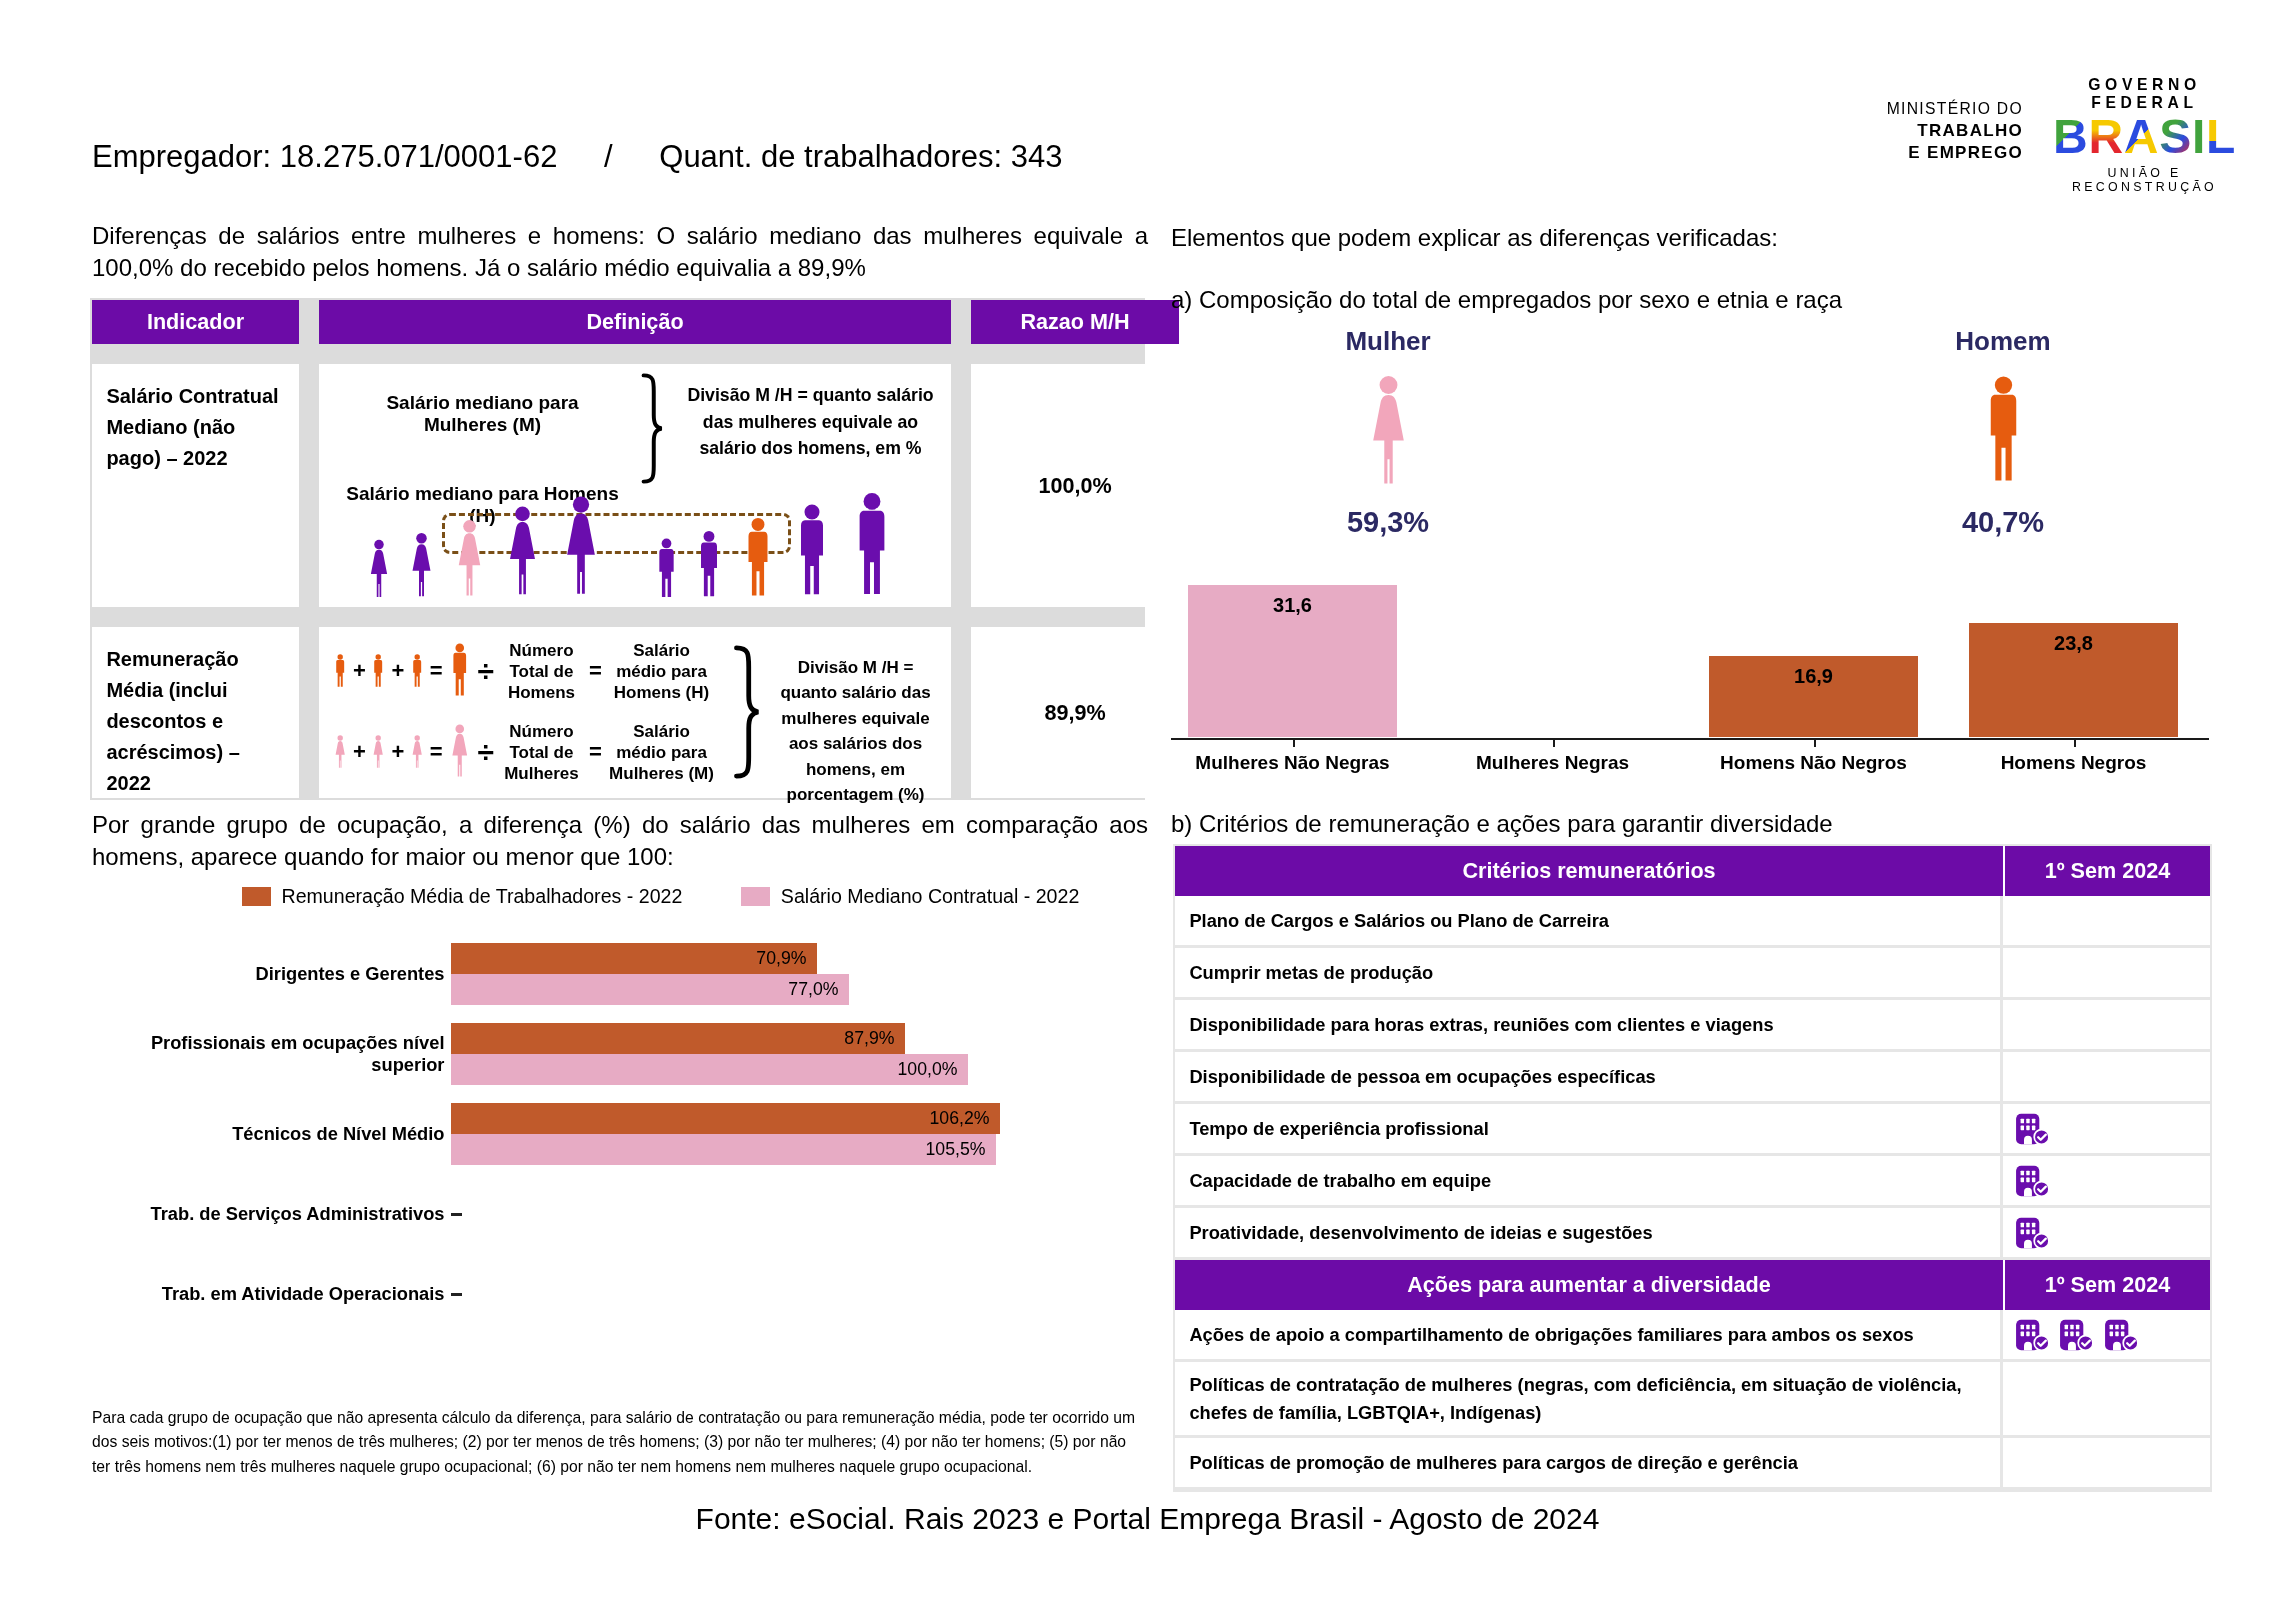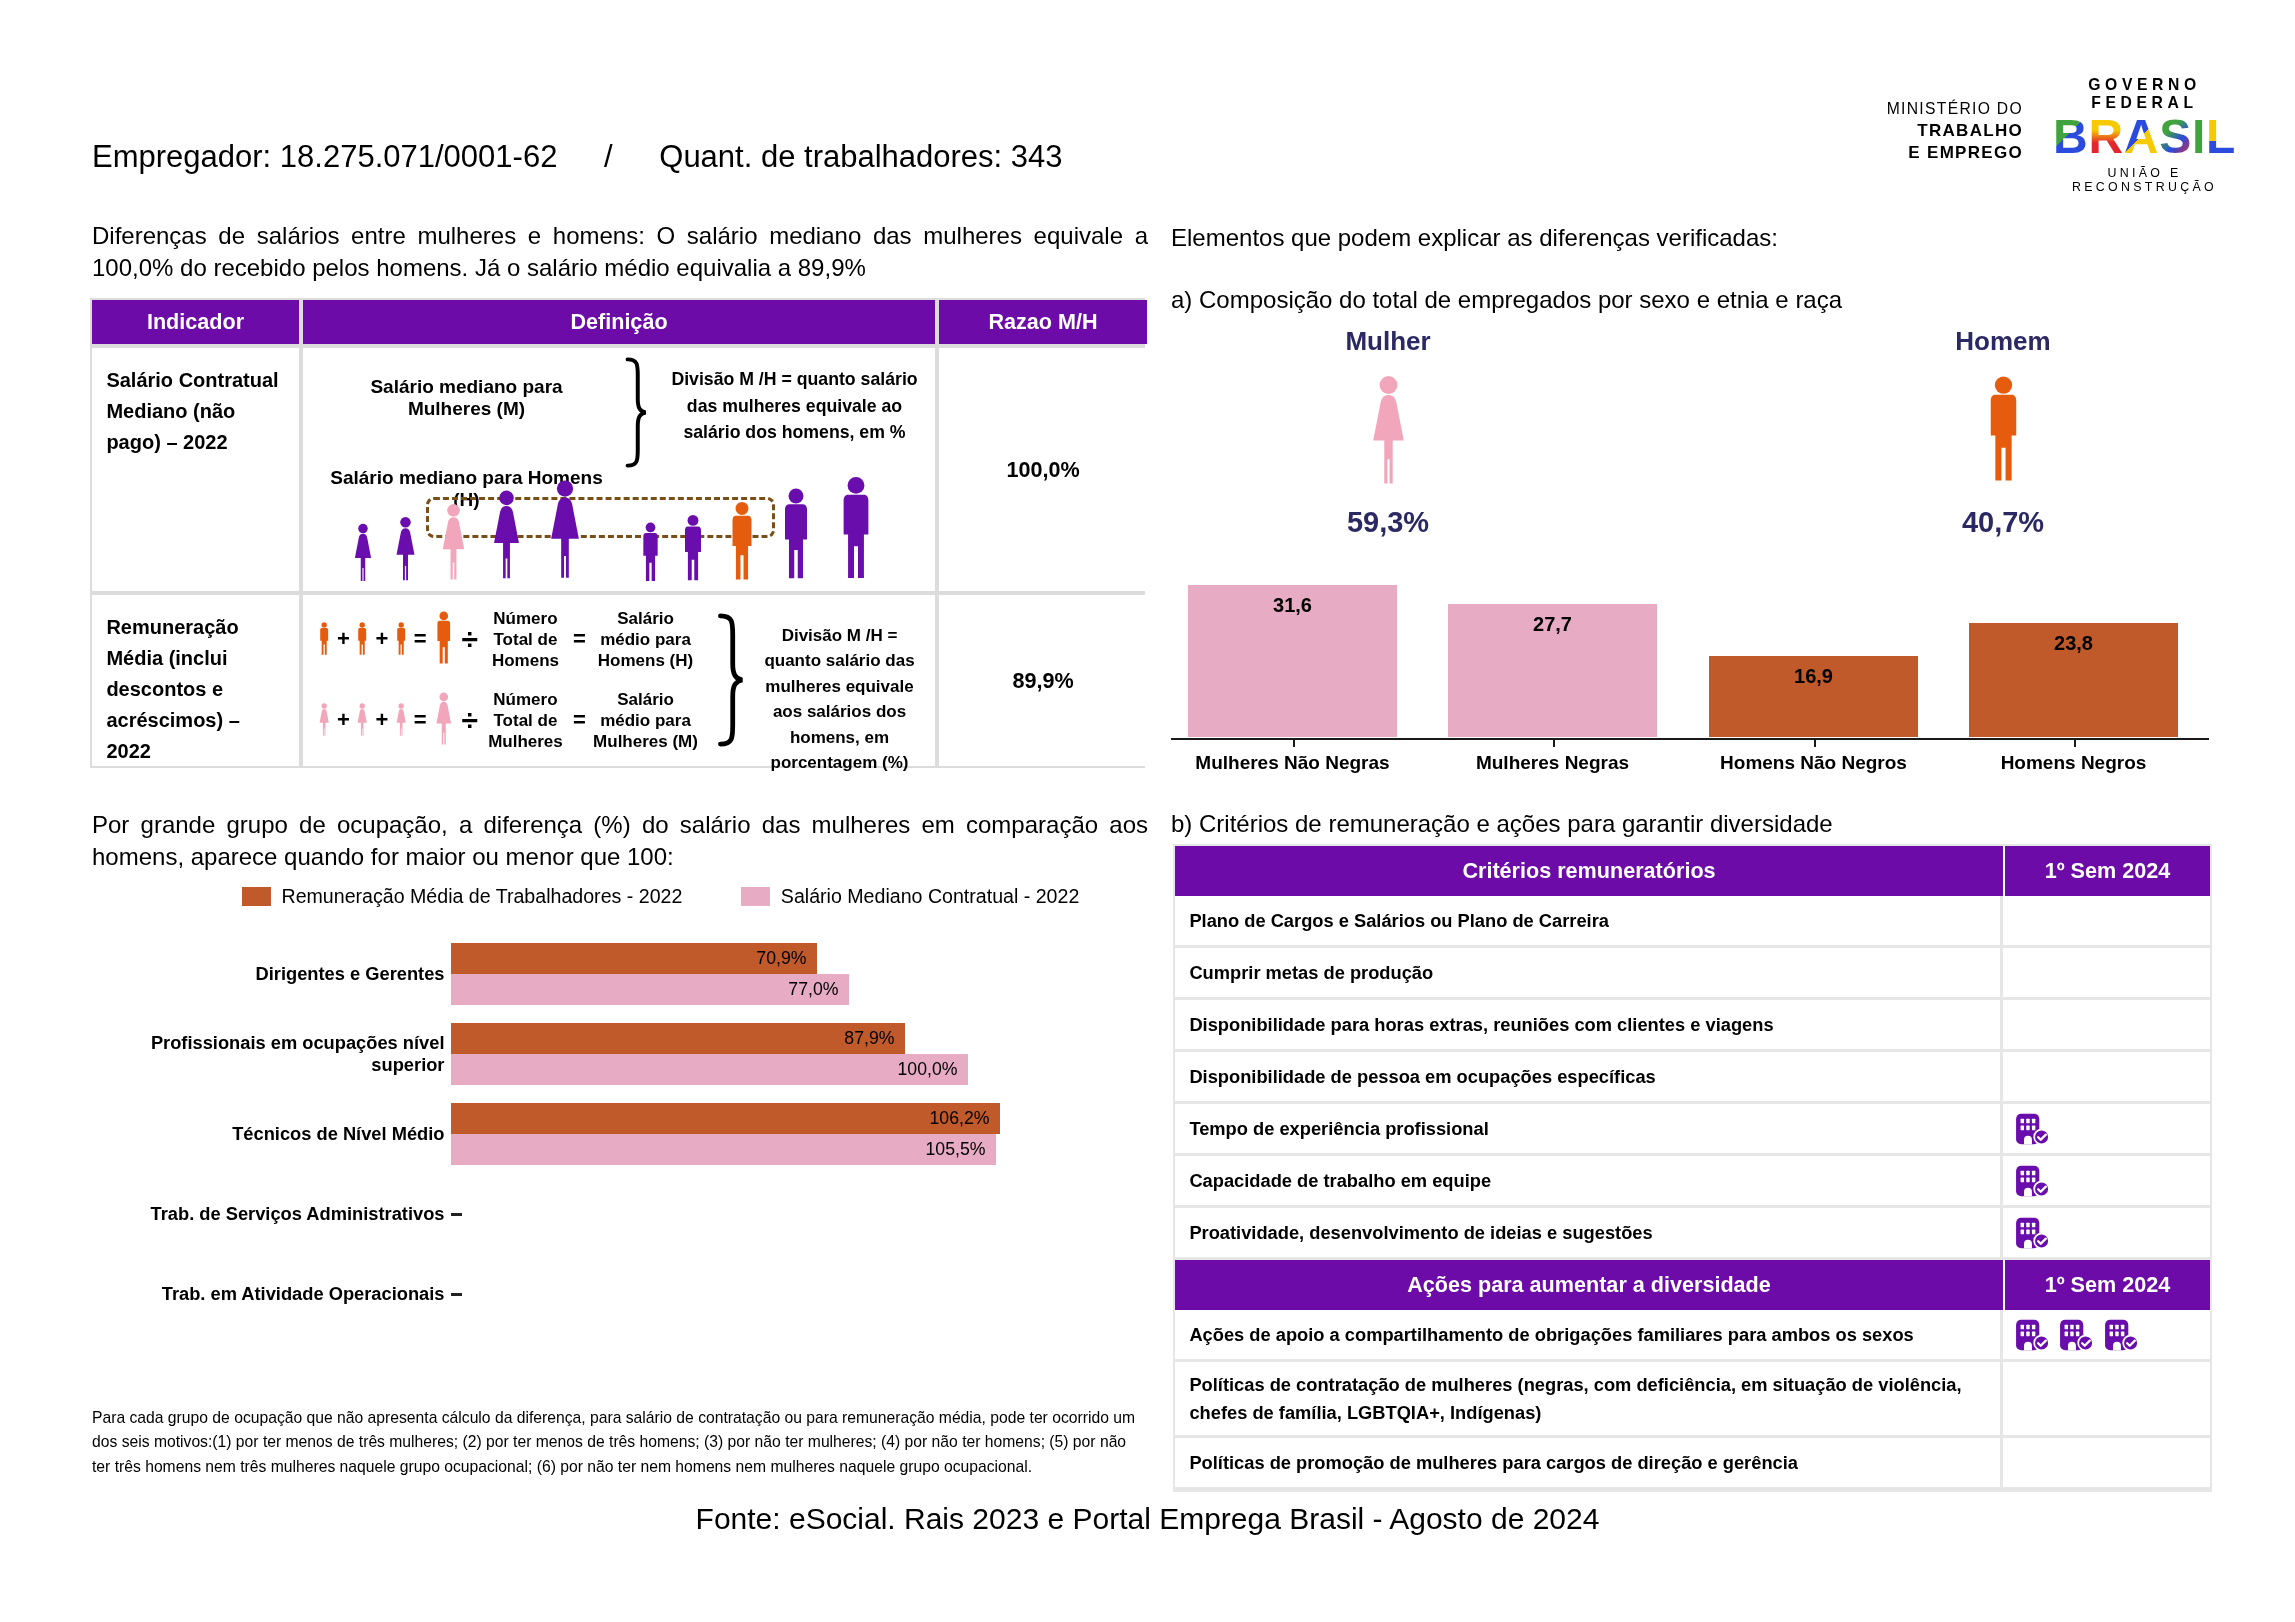--- a/index.html
+++ b/index.html
@@ -22,21 +22,21 @@
   .bl1{background:linear-gradient(180deg,#F6C900 38%,#E3262E 62%);}
   .bl2{background:linear-gradient(135deg,#2B4BDF 50%,#F6C900 50%);}
   .bl3{background:linear-gradient(135deg,#41A33D 35%,#2B4BDF 60%,#E3262E 90%);}
   .bl4{background:#41A33D;}
   .bl5{background:linear-gradient(180deg,#F6C900 58%,#2B4BDF 58%);}
   .gov-bottom{font-size:12.4px;letter-spacing:3.3px;margin-top:3.9px;}
 
   
   .intro{left:92px;top:220px;width:1056px;font-size:24px;line-height:1.33;text-align:justify;}
   .t1{left:90px;top:298px;display:grid;grid-template-columns:207px 632px 208px;
-      grid-template-rows:44px 243px 171px;gap:4px;background:var(--tline);
+      grid-template-rows:44px 243px 171px;gap:20px;background:var(--tline);
       border:2px solid var(--tline);width:1051px;}
   .t1 >div{background:#fff;}
   .th{background:var(--purple) !important;color:#fff;font-weight:bold;font-size:21.6px;
       display:flex;align-items:center;justify-content:center;}
   .ind{font-weight:bold;font-size:20px;line-height:1.55;padding:17px 14.4px;}
   .ratio{display:flex;align-items:center;justify-content:center;font-weight:bold;font-size:21.6px;}
   .defcell{position:relative;}
   .d1-lab1{left:26px;top:27.5px;width:275px;text-align:center;font-weight:bold;font-size:19px;}
   .d1-lab2{left:26px;top:119px;width:275px;text-align:center;font-weight:bold;font-size:19px;}
   .d1-brace{left:318px;top:7.9px;height:113px;width:29px;color:#000;}
@@ -347,23 +347,20 @@
     <div class="g-pct">40,7%</div>
   </div>
 
   <div class="abs" id="vbar-bars">
     <div class="vaxis"></div>
   <div class="vbar" style="left: 17px; width: 209px; height: 152px; background: rgb(231, 171, 196);">
         <div class="vbar-val">31,6</div>
       </div>
       <div class="vtick" style="left: 122px;"></div>
       <div class="vcat" style="left: 17px; width: 209px;">Mulheres Não Negras</div>
-      <div class="vbar" style="left: 277px; width: 209px; height: 133px; background: rgb(231, 171, 196);">
-        <div class="vbar-val">27,7</div>
-      </div>
       <div class="vtick" style="left: 382px;"></div>
       <div class="vcat" style="left: 277px; width: 209px;">Mulheres Negras</div>
       <div class="vbar" style="left: 538px; width: 209px; height: 81px; background: rgb(192, 90, 43);">
         <div class="vbar-val">16,9</div>
       </div>
       <div class="vtick" style="left: 643px;"></div>
       <div class="vcat" style="left: 538px; width: 209px;">Homens Não Negros</div>
       <div class="vbar" style="left: 798px; width: 209px; height: 114px; background: rgb(192, 90, 43);">
         <div class="vbar-val">23,8</div>
       </div>

